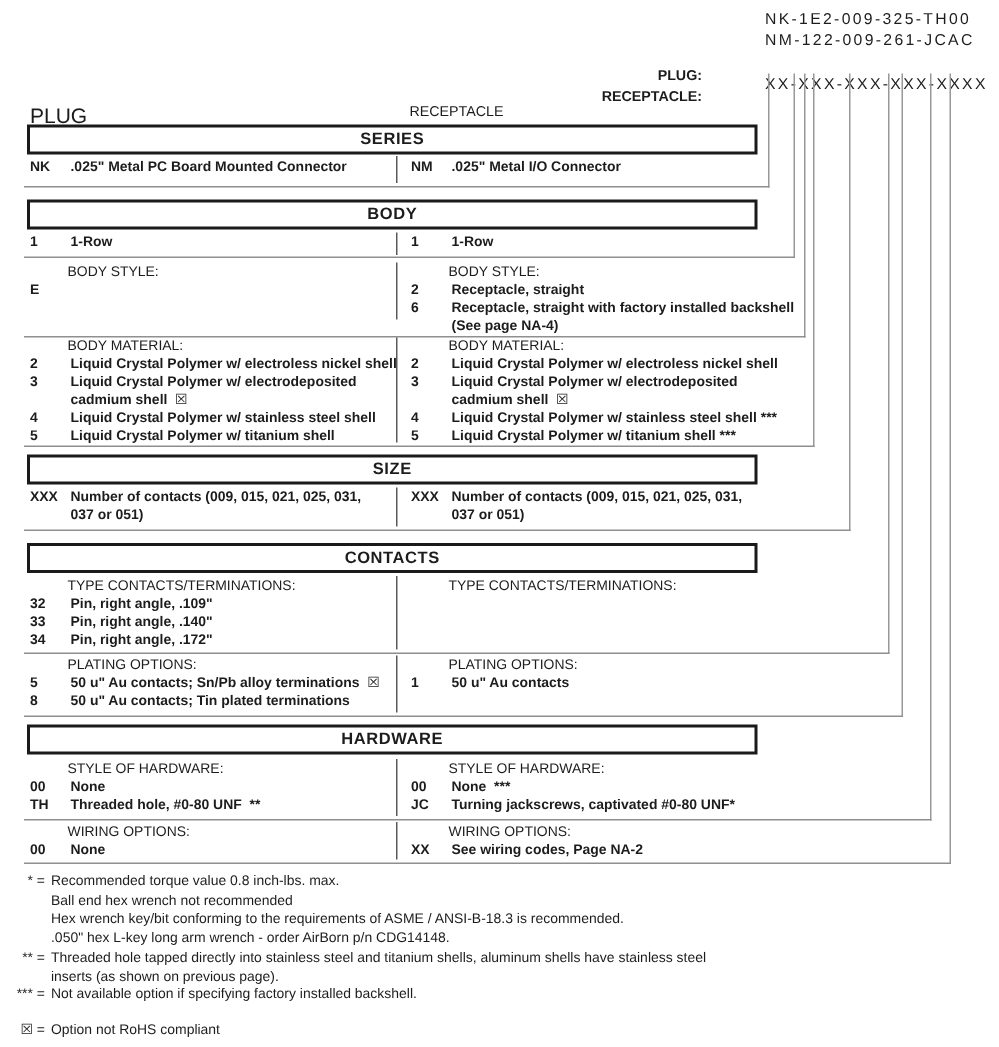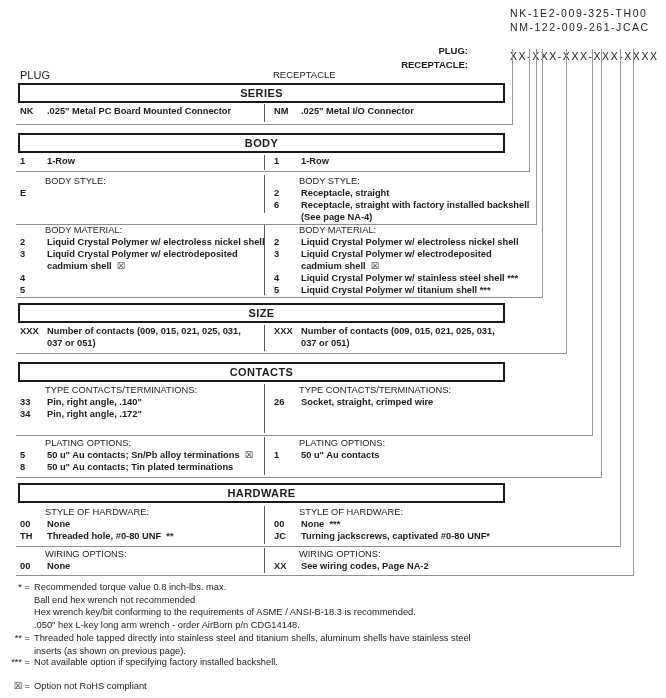--- a/index.html
+++ b/index.html
@@ -65,21 +65,21 @@
   <div class="rule" style="top:124px;width:497px"></div>
   <div class="rule" style="top:171px;width:514px"></div>
   <div class="rule" style="top:224px;width:521px"></div>
   <div class="rule" style="top:297px;width:527px"></div>
   <div class="rule" style="top:353px;width:551px"></div>
   <div class="rule" style="top:435px;width:577px"></div>
   <div class="rule" style="top:477px;width:586px"></div>
   <div class="rule" style="top:546px;width:605px"></div>
   <div class="rule" style="top:575px;width:618px"></div>
 
-  <div class="abs" style="top:69px;left:20px;font-size:11px">PLUG</div>
+  <div class="abs" style="top:69px;left:20px;font-size:14px">PLUG</div>
   <div class="abs" style="top:69px;left:273px;font-size:9.5px">RECEPTACLE</div>
 
   <div class="hdr-box" style="top:83px">SERIES</div>
   <div class="hdr-box" style="top:303px">SIZE</div>
   <div class="hdr-box" style="top:133px">BODY</div>
   <div class="hdr-box" style="top:362px">CONTACTS</div>
   <div class="hdr-box" style="top:483px">HARDWARE</div>
 
   <div class="divider" style="top:104px;height:18px"></div>
   <div class="divider" style="top:155px;height:15px"></div>
@@ -158,23 +158,29 @@
     </div>
     <div class="item">
       <span class="code">3</span>
       <span class="txt">
         <span class="ln">Liquid Crystal Polymer w/ electrodeposited</span>
         <span class="ln">cadmium shell  ☒</span>
       </span>
     </div>
     <div class="item">
       <span class="code">4</span>
+      <span class="txt">
+          <span class="ln">Liquid Crystal Polymer w/ stainless steel shell</span>
+        </span>
     </div>
     <div class="item">
       <span class="code">5</span>
+      <span class="txt">
+          <span class="ln">Liquid Crystal Polymer w/ titanium shell</span>
+        </span>
     </div>
   </div>
   <div class="col col-r" style="top:225px">
     <div class="lbl">BODY MATERIAL:</div>
     <div class="item">
       <span class="code">2</span>
       <span class="txt">
           <span class="ln">Liquid Crystal Polymer w/ electroless nickel shell</span>
         </span>
     </div>
@@ -214,40 +220,40 @@
       <span class="txt">
         <span class="ln">Number of contacts (009, 015, 021, 025, 031,</span>
         <span class="ln">037 or 051)</span>
       </span>
     </div>
   </div>
 
   <div class="col col-l" style="top:385px">
     <div class="lbl">TYPE CONTACTS/TERMINATIONS:</div>
     <div class="item">
+      <span class="code">32</span>
+      <span class="txt">
+          <span class="ln">Pin, right angle, .109"</span>
+        </span>
+    </div>
+    <div class="item">
       <span class="code">33</span>
       <span class="txt">
           <span class="ln">Pin, right angle, .140"</span>
         </span>
     </div>
     <div class="item">
       <span class="code">34</span>
       <span class="txt">
           <span class="ln">Pin, right angle, .172"</span>
         </span>
     </div>
   </div>
   <div class="col col-r" style="top:385px">
     <div class="lbl">TYPE CONTACTS/TERMINATIONS:</div>
-    <div class="item">
-      <span class="code">26</span>
-      <span class="txt">
-          <span class="ln">Socket, straight, crimped wire</span>
-        </span>
-    </div>
   </div>
 
   <div class="col col-l" style="top:438px">
     <div class="lbl">PLATING OPTIONS:</div>
     <div class="item">
       <span class="code">5</span>
       <span class="txt">
           <span class="ln">50 u" Au contacts; Sn/Pb alloy terminations  ☒</span>
         </span>
     </div>

